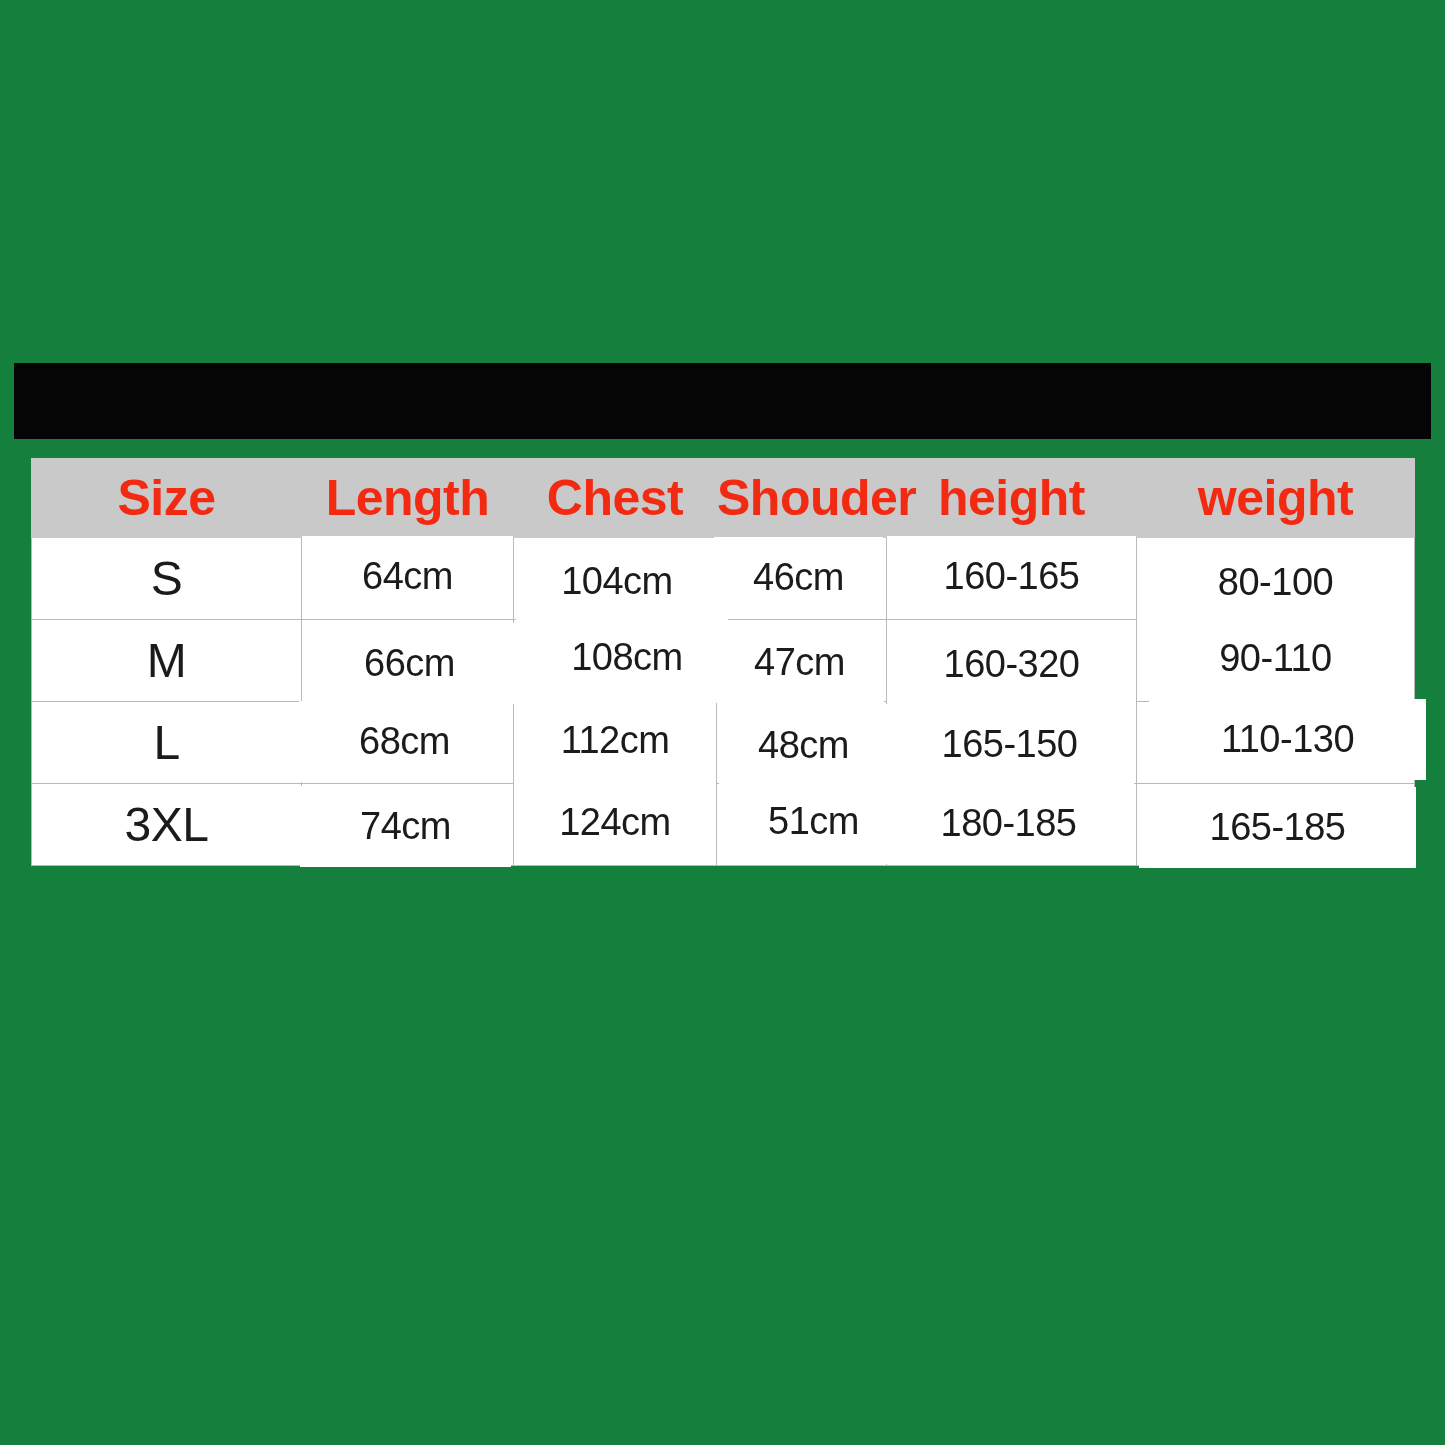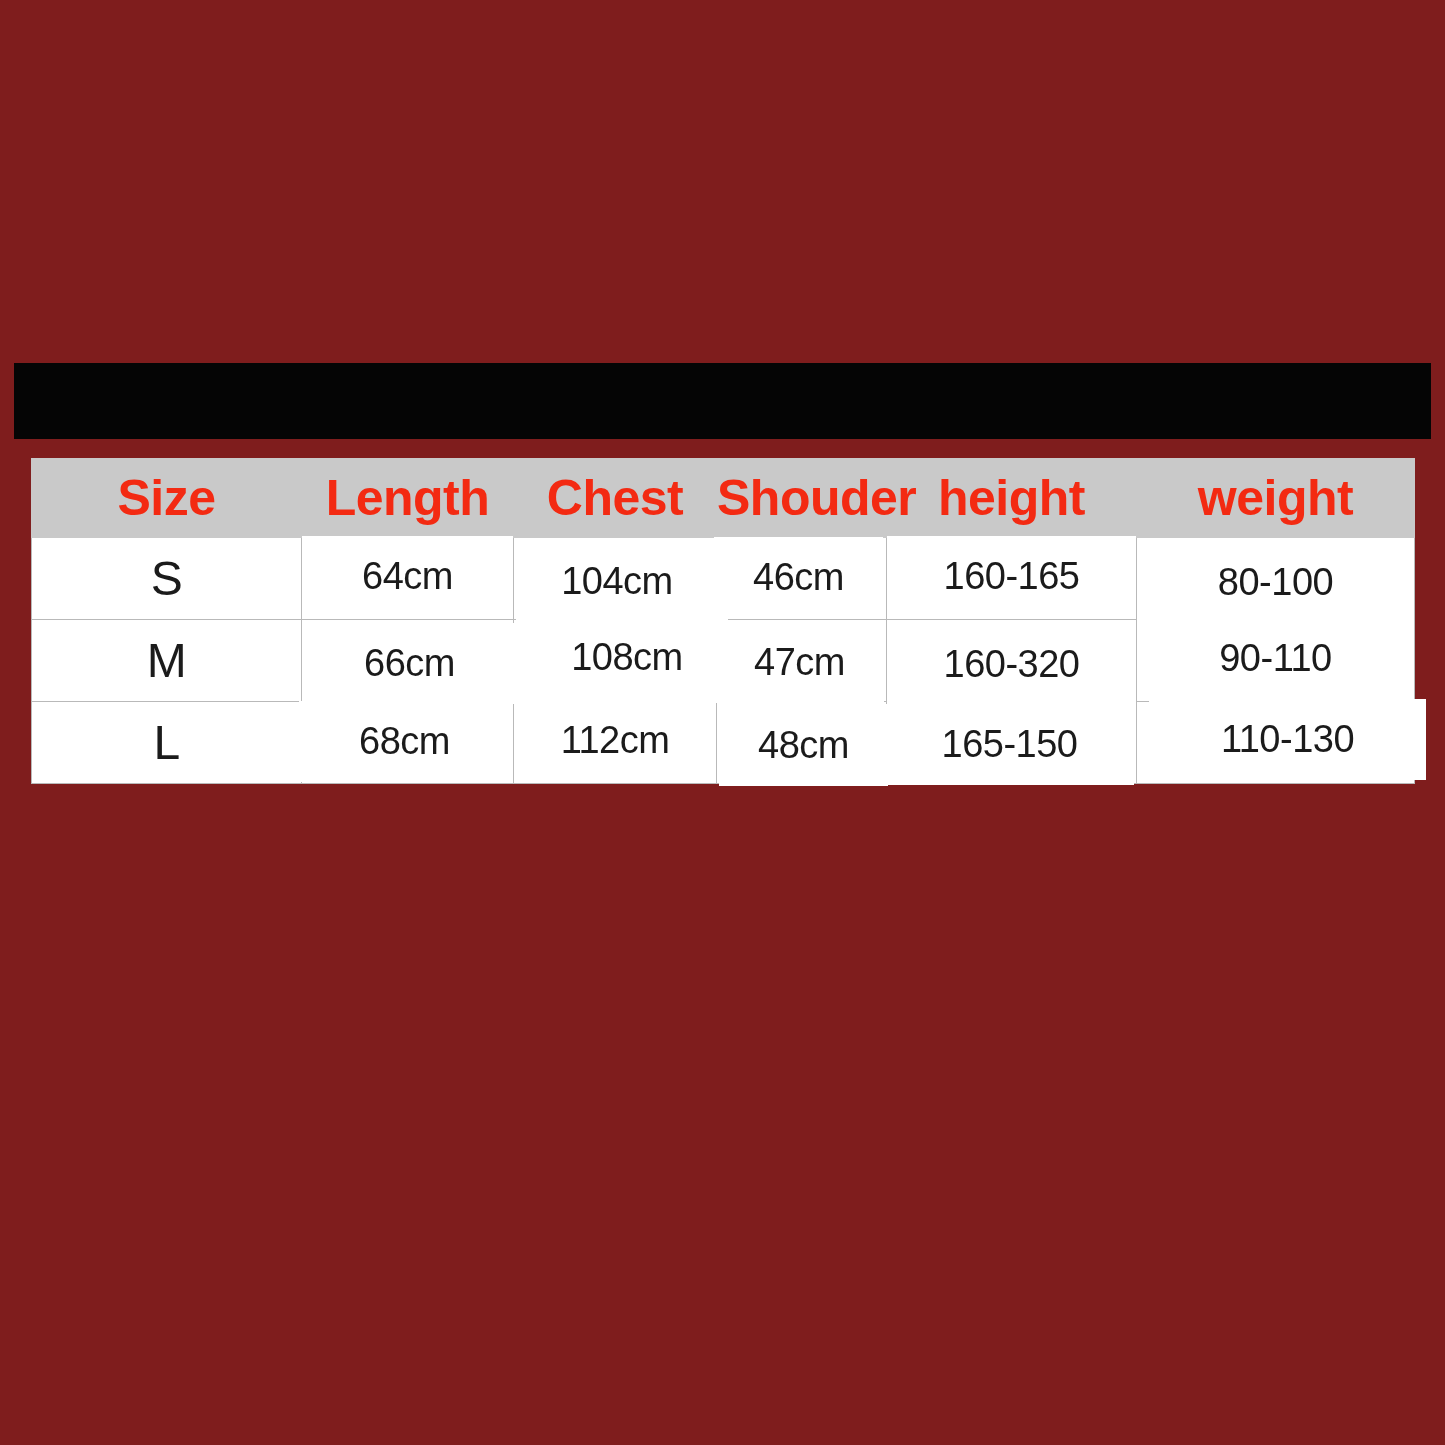--- a/index.html
+++ b/index.html
@@ -11,21 +11,21 @@
     height: 1445px;
     background: #ffffff;
     font-family: "Liberation Sans", sans-serif;
     overflow: hidden;
   }
 
   .page {
     position: relative;
     width: 1445px;
     height: 1445px;
-    background: #7f1d1d;
+    background: #15803d;
     text-decoration: underline;
   }
 
   
   .banner {
     position: absolute;
     left: 14px;
     top: 363px;
     width: 1417px;
     height: 76px;
@@ -138,17 +138,25 @@
           <td class="j1">90-110</td>
         </tr>
         <tr>
           <td class="sz">L</td>
           <td class="j3">68cm</td>
           <td class="j1">112cm</td>
           <td class="j2">48cm</td>
           <td class="j6">165-150</td>
           <td class="j5">110-130</td>
         </tr>
+        <tr>
+          <td class="sz">3XL</td>
+          <td class="j6">74cm</td>
+          <td class="j1">124cm</td>
+          <td class="j5">51cm</td>
+          <td class="j3">180-185</td>
+          <td class="j2">165-185</td>
+        </tr>
       </tbody>
     </table>
   </div>
 
 </div>
 
 </body></html>

